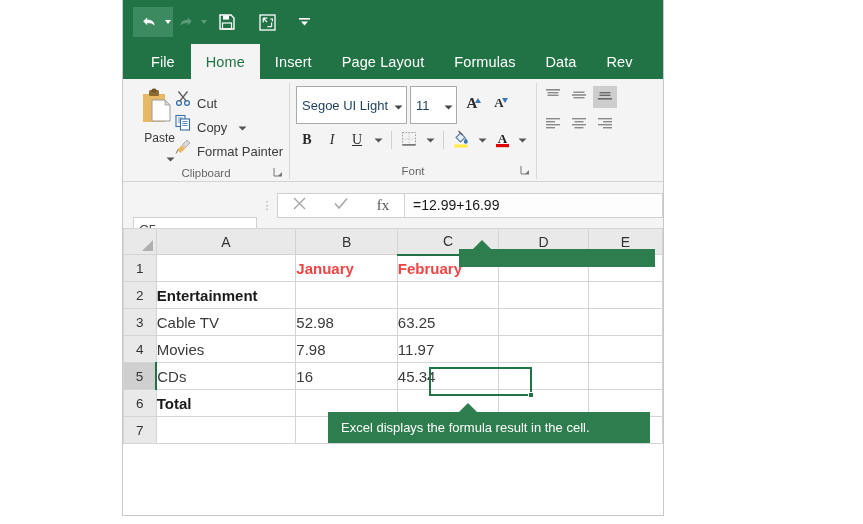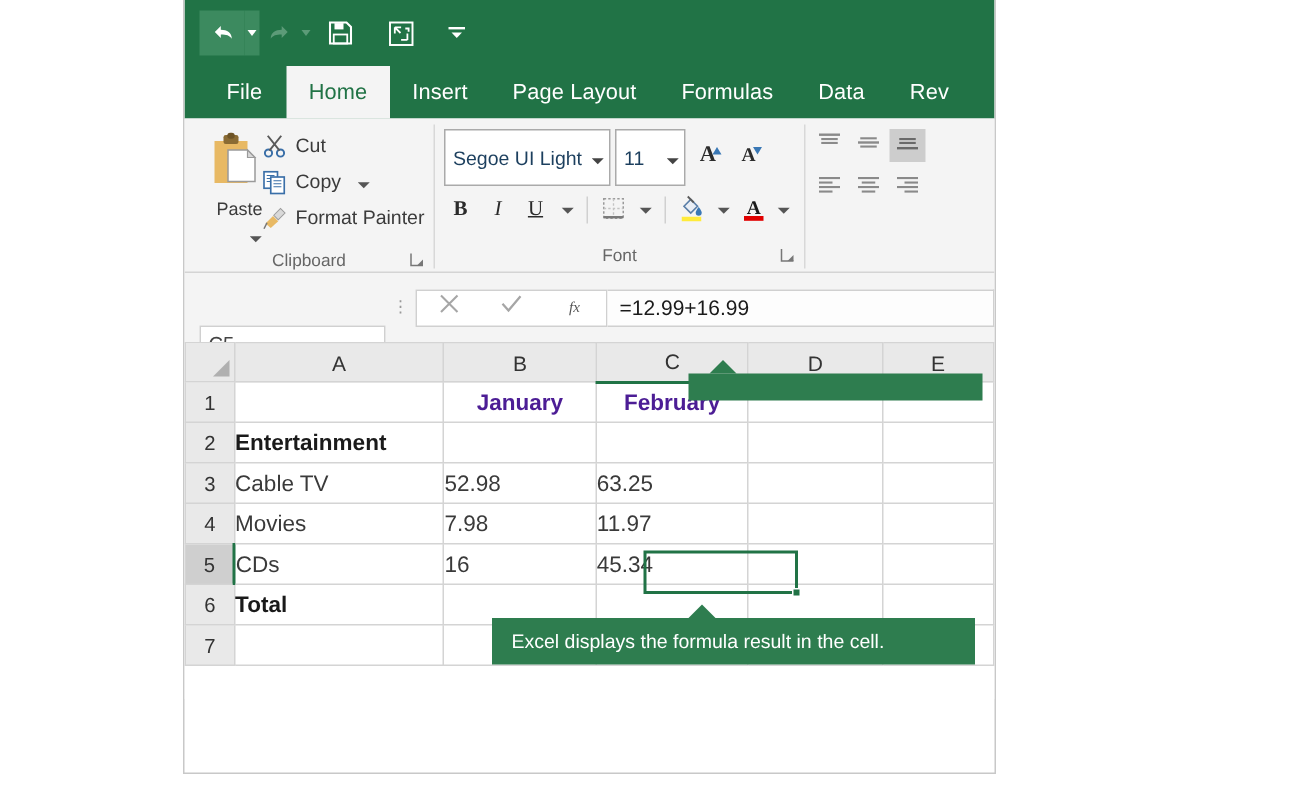--- a/index.html
+++ b/index.html
@@ -88,21 +88,21 @@
 
   
   .clipboard { width: 166px; }
   .paste-btn {
     width: 52px; display: flex; flex-direction: column;
     align-items: flex-end; padding-top: 4px;
   }
   .paste-label { font-size: 12px; color: #3b3b3b; margin-top: 1px; }
   .paste-caret { margin-top: 3px; }
   .clip-cmds { display: flex; flex-direction: column; gap: 2px; padding-top: 5px; }
-  .clip-cmd { display: flex; align-items: flex-start; height: 22px; gap: 5px; }
+  .clip-cmd { display: flex; align-items: flex-end; height: 22px; gap: 5px; }
   .clip-cmd span.lbl { font-size: 13px; color: #3b3b3b; white-space: nowrap; }
 
   
   .fontgroup { width: 246px; }
   .font-row { display: flex; align-items: center; gap: 3px; padding-left: 6px; }
   .font-row.r1 { margin-bottom: 5px; }
   .fbox {
     height: 38px; background: #fff; border: 1px solid #aaa;
     display: flex; align-items: center; padding: 0 3px 0 5px;
     font-size: 13px; color: #1c3f5e;
@@ -142,21 +142,21 @@
     display: flex; align-items: center; padding: 0 5px;
     font-size: 13.5px; color: #444; margin-top: 48px;
   }
   .namebox .nb-caret { margin-left: auto; }
   .dots { width: 20px; text-align: center; color: #999; font-size: 11px; line-height: 4px; }
   .fbtns {
     height: 25px; background: #fff; border: 1px solid #d0d0d0;
     display: flex; align-items: center;
   }
   .fb-icon { width: 42px; height: 23px; display: flex; align-items: center; justify-content: center; color: #a6a6a6; }
-  .fb-icon.fx { color: #555; font-style: italic; font-family: "Liberation Serif", serif; font-size: 10px; }
+  .fb-icon.fx { color: #555; font-family: "Liberation Serif", serif; font-size: 15px; }
   .fb-input {
     flex: 1; height: 25px; background: #fdfdfd;
     border: 1px solid #d0d0d0; border-left: none;
     display: flex; align-items: center; padding-left: 8px;
     font-size: 14px; color: #1a1a1a;
   }
 
   
   .grid-wrap { position: relative; background: #fff; height: 238px; }
   table.grid { border-collapse: collapse; table-layout: fixed; }
@@ -169,21 +169,21 @@
   }
   th.colhead.selcol { border-bottom: 2px solid #217346; }
   td.rowhead {
     width: 33px; background: #e9e9e9; text-align: center;
     font-size: 13.5px; color: #333;
   }
   td.rowhead.selrow { background: #cfcfcf; border-right: 2px solid #217346; }
   td.cell { height: 27px; font-size: 15px; color: #3a3a3a; padding: 0 5px; white-space: nowrap; }
   td.cell.num { }
   td.cell.bold { font-weight: bold; color: #1a1a1a; }
-  td.cell.hdr { font-weight: bold; color: #4c1d95; text-align: center; }
+  td.cell.hdr { font-weight: bold; color: #ef4444; text-align: left; }
 
   .sel-box {
     position: absolute;
     border: 2px solid #217346;
     pointer-events: none;
   }
   .sel-handle {
     position: absolute;
     width: 6px; height: 6px; background: #217346;
     border: 1px solid #fff;

